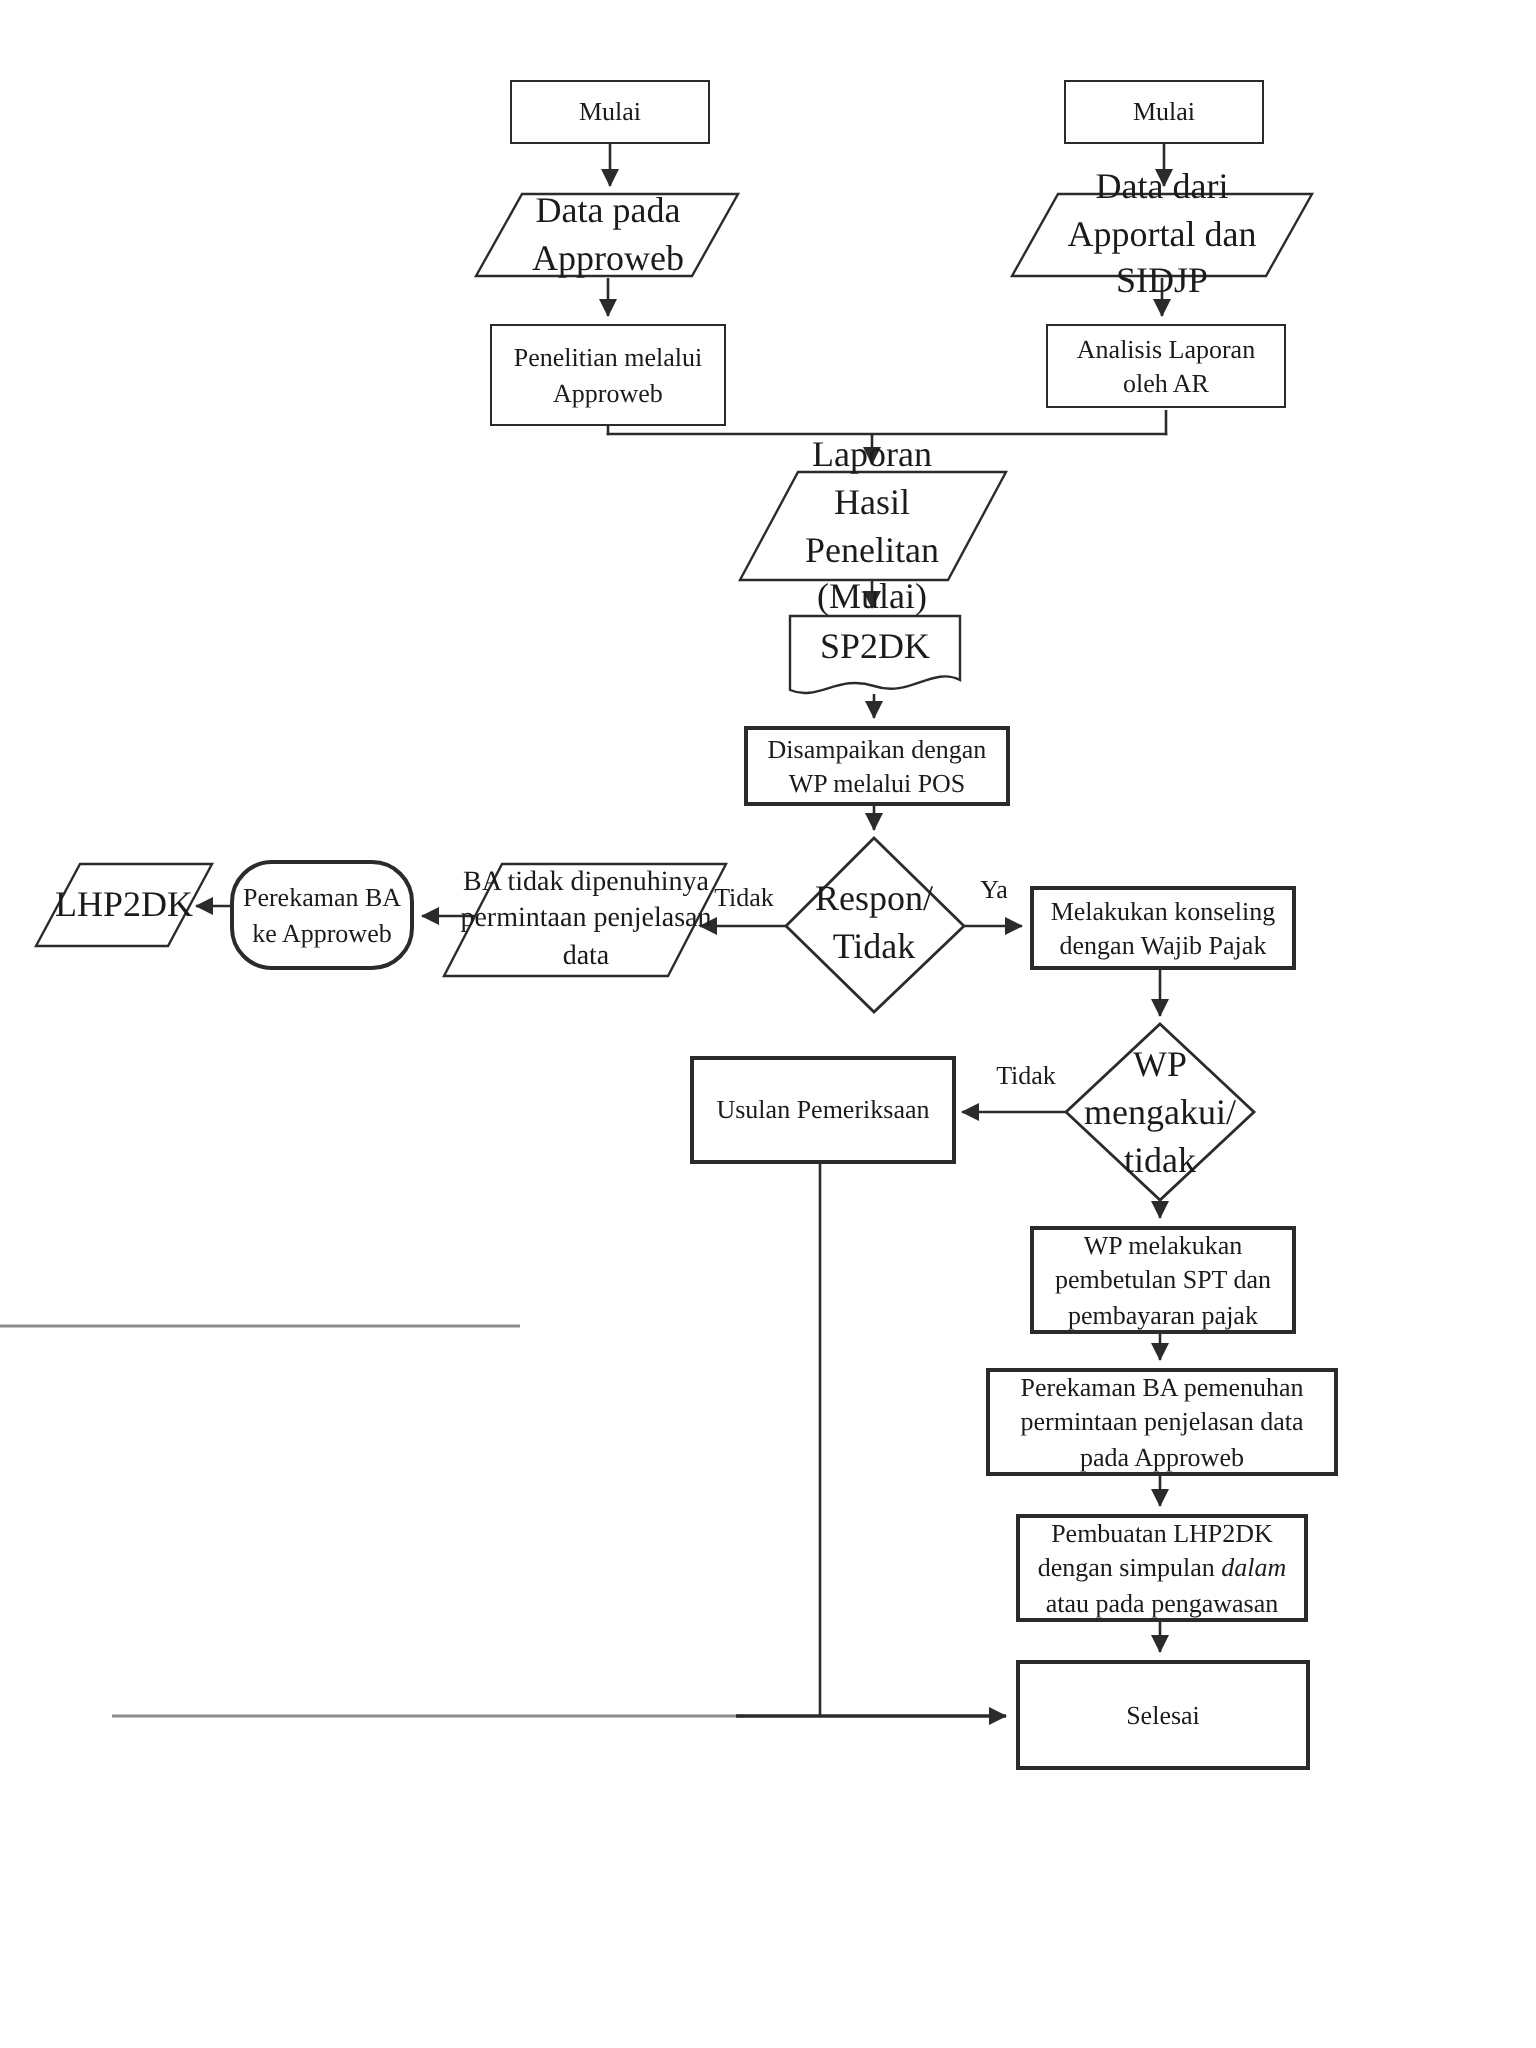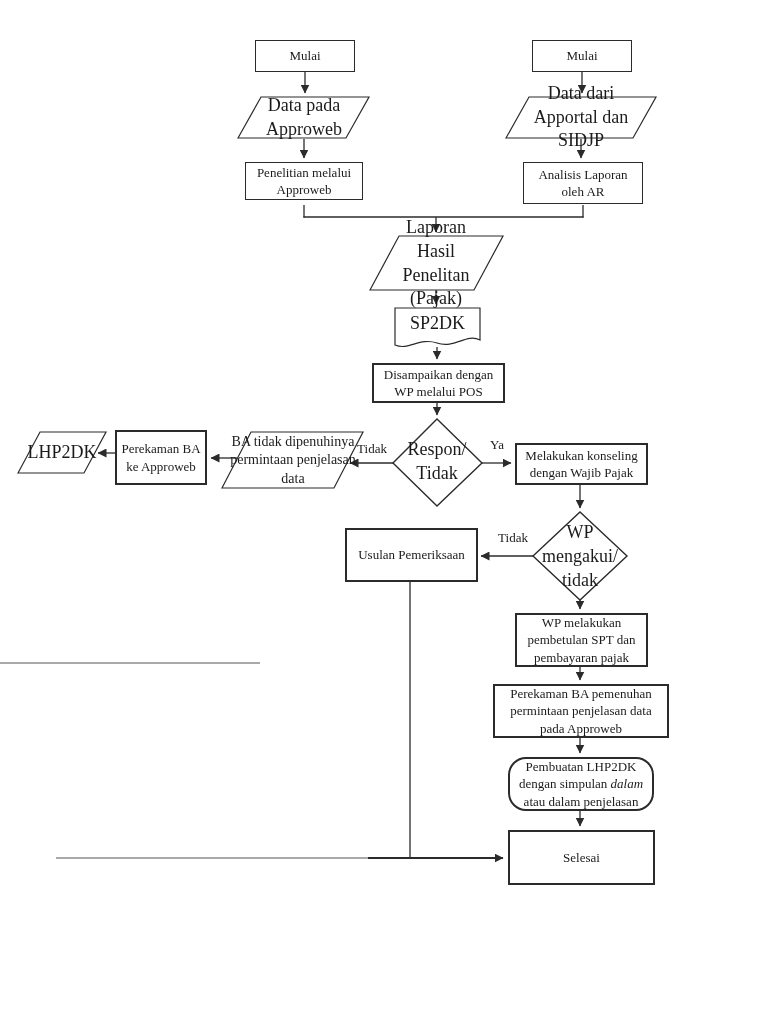--- a/index.html
+++ b/index.html
@@ -34,21 +34,21 @@
   .olabel{
     position:absolute;
     display:flex;align-items:center;justify-content:center;
     text-align:center;font-size:18px;line-height:1.32;
     white-space:pre-line;z-index:2;
   }
   .edge-label{
     position:absolute;z-index:2;
     font-size:13px;text-align:center;
   }
-  .ws-normal{white-space:normal;border-radius:18px;}
+  .ws-normal{white-space:normal;}
   .small{font-size:14px;}
   svg .shape{fill:#ffffff;stroke:var(--border);stroke-width:1.2;}
   svg .wire{stroke:var(--line);stroke-width:1.3;fill:none;}
   svg .wire-bold{stroke:var(--line);stroke-width:1.8;fill:none;}
   svg .gray{stroke:var(--gray-line);stroke-width:1.4;fill:none;}
 </style>
 </head>
 <body>
 
 <div class="canvas">
@@ -91,50 +91,50 @@
     <polygon class="shape" points="506,138 529,97 656,97 633,138"></polygon>
     <polygon class="shape" points="370,290 399,236 503,236 474,290"></polygon>
     <polygon class="shape" points="222,488 251,432 363,432 334,488"></polygon>
     <polygon class="shape" points="18,473 40,432 106,432 84,473"></polygon>
     <polygon class="shape" style="stroke-width:1.4" points="437,419 482,463 437,506 393,463"></polygon>
     <polygon class="shape" style="stroke-width:1.4" points="580,512 627,556 580,600 533,556"></polygon>
     <path class="shape" d="M395,308 L480,308 L480,340 C466,333 455,349 437,343 C419,337 409,351 395,345 Z"></path>
   </svg>
 
   <div class="node rect" style="left:255px;top:40px;width:100px;height:32px;"><span>Mulai</span></div>
-  <div class="node rect mid" style="left:245px;top:162px;width:118px;height:38px;"><span>Penelitian melalui
+  <div class="node rect mid" style="left:245px;top:162px;width:118px;height:51px;"><span>Penelitian melalui
 Approweb</span></div>
   <div class="node rect" style="left:532px;top:40px;width:100px;height:32px;"><span>Mulai</span></div>
   <div class="node rect mid" style="left:523px;top:162px;width:120px;height:42px;"><span>Analisis Laporan
 oleh AR</span></div>
   <div class="node rect bold" style="left:372px;top:363px;width:133px;height:40px;"><span>Disampaikan dengan
 WP melalui POS</span></div>
   <div class="node rect bold" style="left:515px;top:443px;width:133px;height:42px;"><span>Melakukan konseling
 dengan Wajib Pajak</span></div>
-  <div class="node rect bold" style="left:115px;top:430px;width:92px;height:55px;"><span>Perekaman BA
+  <div class="node rect bold" style="left:115px;top:430px;width:92px;height:55px;border-radius:21px;"><span>Perekaman BA
 ke Approweb</span></div>
   <div class="node rect bold" style="left:345px;top:528px;width:133px;height:54px;"><span>Usulan Pemeriksaan</span></div>
   <div class="node rect bold" style="left:515px;top:613px;width:133px;height:54px;"><span>WP melakukan
 pembetulan SPT dan
 pembayaran pajak</span></div>
   <div class="node rect bold" style="left:493px;top:684px;width:176px;height:54px;"><span>Perekaman BA pemenuhan
 permintaan penjelasan data
 pada Approweb</span></div>
   <div class="node rect bold ws-normal" style="left:508px;top:757px;width:146px;height:54px;">
-      <span><span>Pembuatan LHP2DK</span><br><span>dengan simpulan</span> <i>dalam</i><br><span>atau dalam penjelasan</span></span>
+      <span><span>Pembuatan LHP2DK</span><br><span>dengan simpulan</span> <i>dalam</i><br><span>atau pada pengawasan</span></span>
     </div>
   <div class="node rect bold" style="left:508px;top:830px;width:147px;height:55px;"><span>Selesai</span></div>
 
   <div class="olabel" style="left:254px;top:97px;width:100px;height:41px;"><span>Data pada
 Approweb</span></div>
   <div class="olabel" style="left:514px;top:97px;width:134px;height:41px;"><span>Data dari
 Apportal dan SIDJP</span></div>
   <div class="olabel" style="left:391px;top:237px;width:90px;height:53px;"><span>Laporan Hasil
 Penelitan
-(Pajak)</span></div>
+(Mulai)</span></div>
   <div class="olabel" style="left:395px;top:306px;width:85px;height:36px;"><span>SP2DK</span></div>
   <div class="olabel" style="left:395px;top:424px;width:84px;height:76px;"><span>Respon/
 Tidak</span></div>
   <div class="olabel" style="left:546px;top:518px;width:68px;height:78px;"><span>WP
 mengakui/
 tidak</span></div>
   <div class="olabel small" style="left:228px;top:433px;width:130px;height:55px;"><span>BA tidak dipenuhinya
 permintaan penjelasan
 data</span></div>
   <div class="olabel" style="left:28px;top:432px;width:68px;height:41px;"><span>LHP2DK</span></div>

